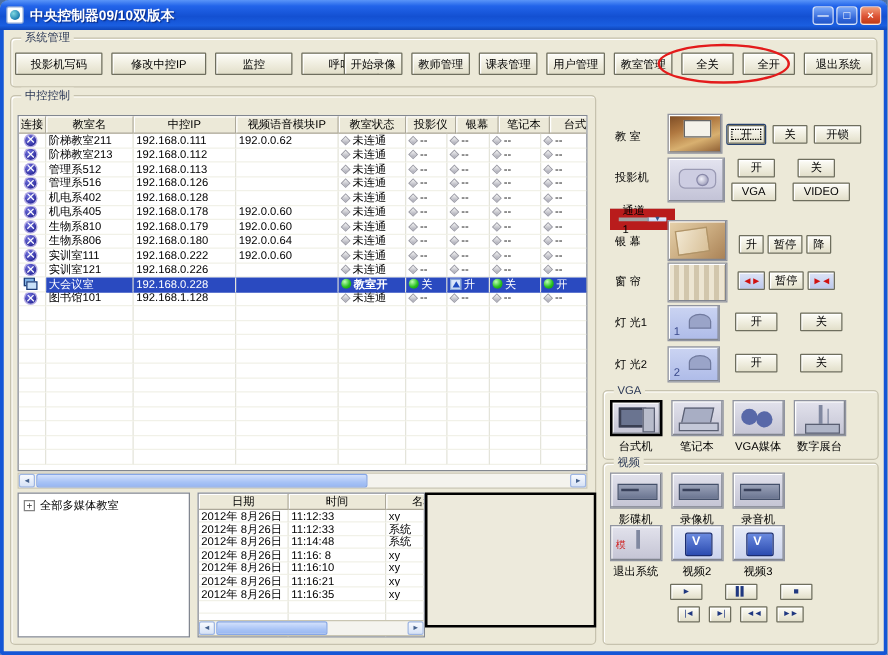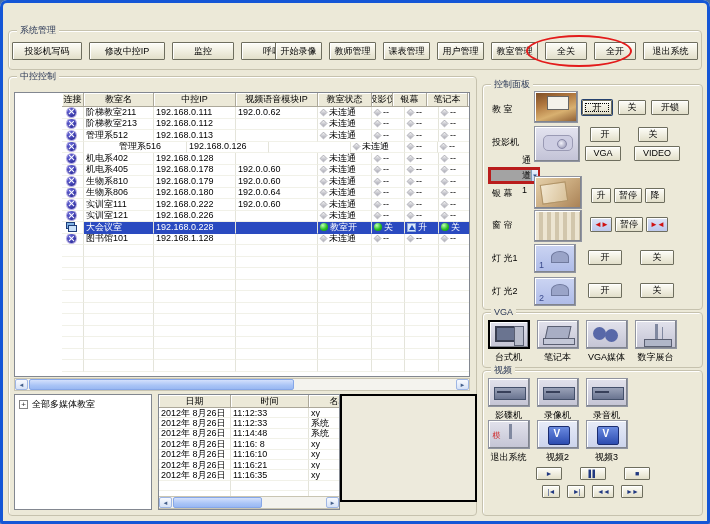--- a/index.html
+++ b/index.html
@@ -44,21 +44,21 @@
   #sysR { right:12px; }
   #sysL .btn:nth-child(1){width:70px} #sysL .btn:nth-child(2){width:76px}
   #sysL .btn:nth-child(3){width:62px} #sysL .btn:nth-child(4){width:62px}
   #sysR .btn{width:47px} #sysR .btn:nth-child(6),#sysR .btn:nth-child(7){width:42px}
   #sysR .btn:nth-child(8){width:55px}
   .annot { position:absolute; left:526px; top:35px; width:106px; height:32px;
       border:2px solid #E31B1B; border-radius:50%; z-index:60; pointer-events:none; }
 
   
   .tbl { position:absolute; left:14px; top:92px; width:456px; height:285px; background:#fff;
-      border:1px solid #828790; overflow:hidden; font-size:9px;padding-left:47px; }
+      border:1px solid #828790; overflow:hidden; font-size:9px; }
   .tr { display:flex; height:11.5px; line-height:11px; width:480px; }
   .tr.hd { height:14px; line-height:13px; }
   .td { flex:none; border-right:1px solid #E4E4DA; border-bottom:1px solid #F1F1E8;
       padding:0 2px; white-space:nowrap; overflow:hidden; display:flex; align-items:center; gap:2px; }
   .th { background:#ECE9D8; border-right:1px solid #ACA899; border-bottom:1px solid #ACA899;
       box-shadow:inset 1px 1px 0 #fff; justify-content:center; }
   .tr.sel .td:not(:first-child) { background:#2A4AC0; color:#fff; border-bottom-color:#2A4AC0; }
 
   
   .ico-x { width:9px; height:9px; border-radius:50%; flex:none; position:relative;
@@ -123,21 +123,21 @@
   .t-curtain { background:repeating-linear-gradient(90deg,#EDE5D2 0 4px,#D2C6AC 4px 8px); }
   .t-light { background:linear-gradient(180deg,#CBD4F2,#AEBBE8); }
   .t-light::before { content:""; position:absolute; right:6px; top:6px; width:16px; height:10px;
       border-radius:50% 50% 0 0; background:#9AA4C8; border:1px solid #707A9E; }
   .lightnum { position:absolute; left:4px; bottom:2px; font-size:9px; color:#3A4A8C; }
   .pbtn { position:absolute; height:15px; line-height:13px; }
   .pbtn.def { box-shadow:inset 1px 1px 0 #fff, 0 0 0 1px #26416E; outline:1px dotted #000; outline-offset:-4px; }
   .redarr { color:#D01010; font-size:8px; letter-spacing:-1px; line-height:14px;
       background:linear-gradient(180deg,#DEE4F6,#BCC8EC); }
   .dd { position:absolute; left:488px; top:167px; width:52px; height:17px; background:#a3a3a3;
-      border:3px solid #b91c1c; font-size:9px; display:flex; align-items:center;padding-left:28px; }
+      border:7px solid #b91c1c; font-size:9px; display:flex; align-items:center; }
   .dd .txt { flex:1; padding-left:3px; line-height:15px; }
   .dd .arr { width:15px; height:100%; border-left:1px solid #7F9DB9; font-size:6px; color:#35548C;
       background:linear-gradient(180deg,#EAF1FD,#C3D6F7); display:flex; align-items:center; justify-content:center; }
 
   
   .itemrow { position:absolute; display:flex; width:218px; left:484px; }
   .vitem { width:49px; text-align:center; flex:none; }
   .vthumb { width:42px; height:29px; margin:0 auto; border:1px solid #9094A0; position:relative;
       background:linear-gradient(180deg,#E2E2EC,#C4C4D4);
       box-shadow:inset -1px -1px 0 #80848E, inset 1px 1px 0 #fff; overflow:hidden; }
@@ -173,20 +173,29 @@
   .sh-clip::after { content:"V"; position:absolute; left:16px; top:7px; color:#fff; font-size:10px; font-weight:bold; }
 
   .trow { position:absolute; left:482px; width:221px; display:flex; justify-content:center; }
   .tbtn { height:13px; line-height:11px; font-size:7px; color:#203880; letter-spacing:-1px; }
 </style>
 </head>
 <body>
 
 <div class="win">
 
+  <div class="titlebar">
+    <span class="appico"></span>
+    <span class="wtitle">中央控制器09/10双版本</span>
+    <span class="tbtns">
+      <span class="tb minmax">—</span>
+      <span class="tb minmax">□</span>
+      <span class="tb cls">×</span>
+    </span>
+  </div>
 
   <div class="grp" style="left:8px;top:30px;width:694px;height:40px;">
     <span class="lg">系统管理</span>
   </div>
   <div class="sysrow" id="sysL">
       <button class="btn">投影机写码</button>
       <button class="btn">修改中控IP</button>
       <button class="btn">监控</button>
       <button class="btn">呼叫</button>
     </div>
@@ -206,21 +215,21 @@
     <span class="lg">中控控制</span>
   </div>
 
   <div class="tbl" id="mainTable">
       <div class="tr hd">
         <div class="td th" style="width: 22px;">连接</div>
         <div class="td th" style="width: 70px;">教室名</div>
         <div class="td th" style="width: 82px;">中控IP</div>
         <div class="td th" style="width: 82px;">视频语音模块IP</div>
         <div class="td th" style="width: 54px;">教室状态</div>
-        <div class="td th" style="width: 21px;">投影仪</div>
+        <div class="td th" style="width: 40px;">投影仪</div>
         <div class="td th" style="width: 34px;">银幕</div>
         <div class="td th" style="width: 41px;">笔记本</div>
         <div class="td th" style="width: 50px;">台式机</div>
       </div>
       <div class="tr">
         <div class="td" style="width: 22px;">
           <span class="ico-x"></span>
         </div>
         <div class="td" style="width: 70px;">阶梯教室211</div>
         <div class="td" style="width: 82px;">192.168.0.111</div>
@@ -299,21 +308,21 @@
         </div>
         <div class="td" style="width: 50px;">
           <span class="ico-dia"></span>
           <span>--</span>
         </div>
       </div>
       <div class="tr">
         <div class="td" style="width: 22px;">
           <span class="ico-x"></span>
         </div>
-        <div class="td" style="width: 70px; margin-left: 33px;">管理系516</div>
+        <div class="td" style="width: 70px;">管理系516</div>
         <div class="td" style="width: 82px;">192.168.0.126</div>
         <div class="td" style="width: 82px;"></div>
         <div class="td" style="width: 54px;">
           <span class="ico-dia"></span>
           <span>未连通</span>
         </div>
         <div class="td" style="width: 33px;">
           <span class="ico-dia"></span>
           <span>--</span>
         </div>
@@ -498,21 +507,21 @@
           <span>--</span>
         </div>
       </div>
       <div class="tr sel">
         <div class="td" style="width: 22px;">
           <span class="ico-net"></span>
         </div>
         <div class="td" style="width: 70px;">大会议室</div>
         <div class="td" style="width: 82px;">192.168.0.228</div>
         <div class="td" style="width: 82px;"></div>
-        <div class="td" style="width: 54px;">
+        <div class="td" style="width: 54px; font-weight: bold;">
           <span class="ico-grn"></span>
           <span>教室开</span>
         </div>
         <div class="td" style="width: 33px;">
           <span class="ico-grn"></span>
           <span>关</span>
         </div>
         <div class="td" style="width: 34px;">
           <span class="ico-up"></span>
           <span>升</span>
@@ -754,23 +763,20 @@
       <span class="sarr">◄</span>
       <span class="strack">
           <span class="sthumb"></span>
         </span>
       <span class="sarr">►</span>
     </div>
   </div>
 
   <div class="preview"></div>
 
-  <div class="grp" style="left:482px;top:84px;width:221px;height:226px;">
-    <span class="lg">控制面板</span>
-  </div>
 
   <span class="plabel" style="left:492px;top:103px;">教 室</span>
   <div class="thumb t-class" style="left:534px;top:91px;width:44px;height:32px;"></div>
   <button class="btn pbtn def" style="left:582px;top:100px;width:30px;">开</button>
   <button class="btn pbtn" style="left:618px;top:100px;width:28px;">关</button>
   <button class="btn pbtn" style="left:651px;top:100px;width:38px;">开锁</button>
 
   <span class="plabel" style="left:492px;top:136px;">投影机</span>
   <div class="thumb t-proj" style="left:534px;top:126px;width:46px;height:36px;"></div>
   <button class="btn pbtn" style="left:590px;top:127px;width:30px;">开</button>

